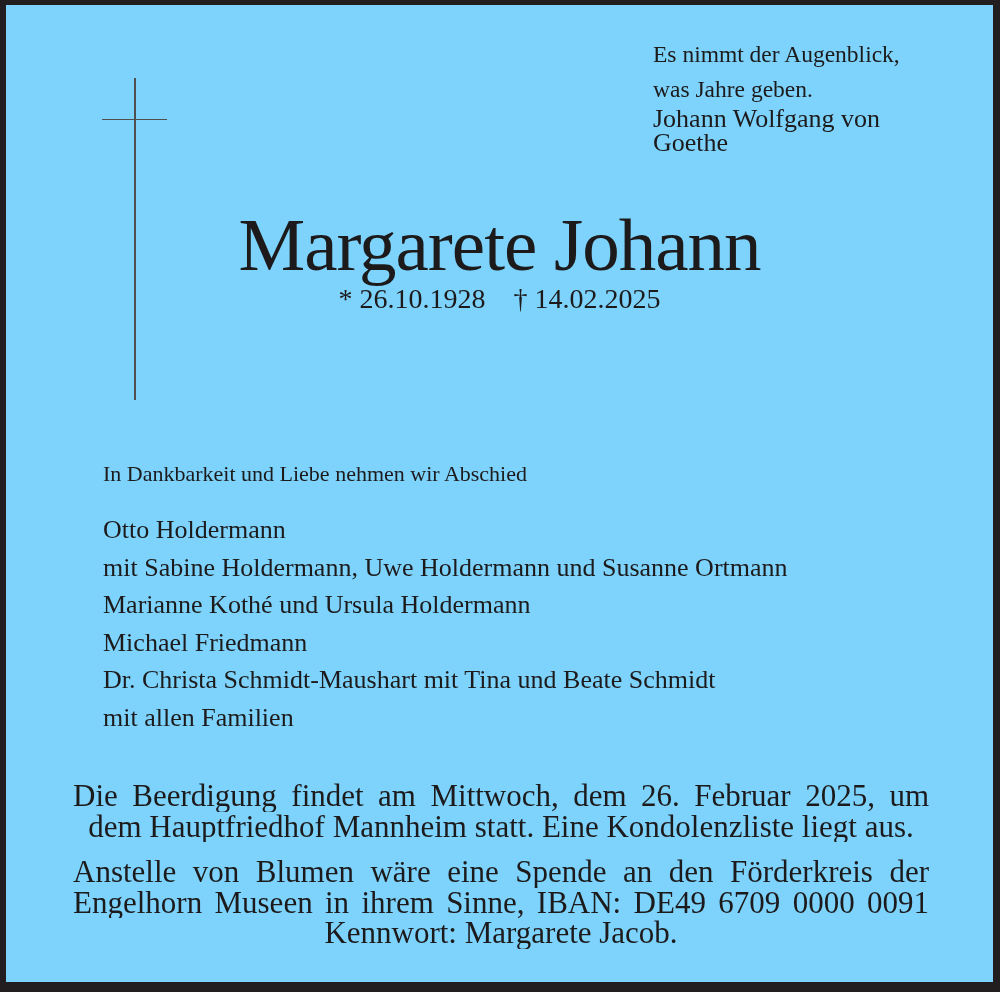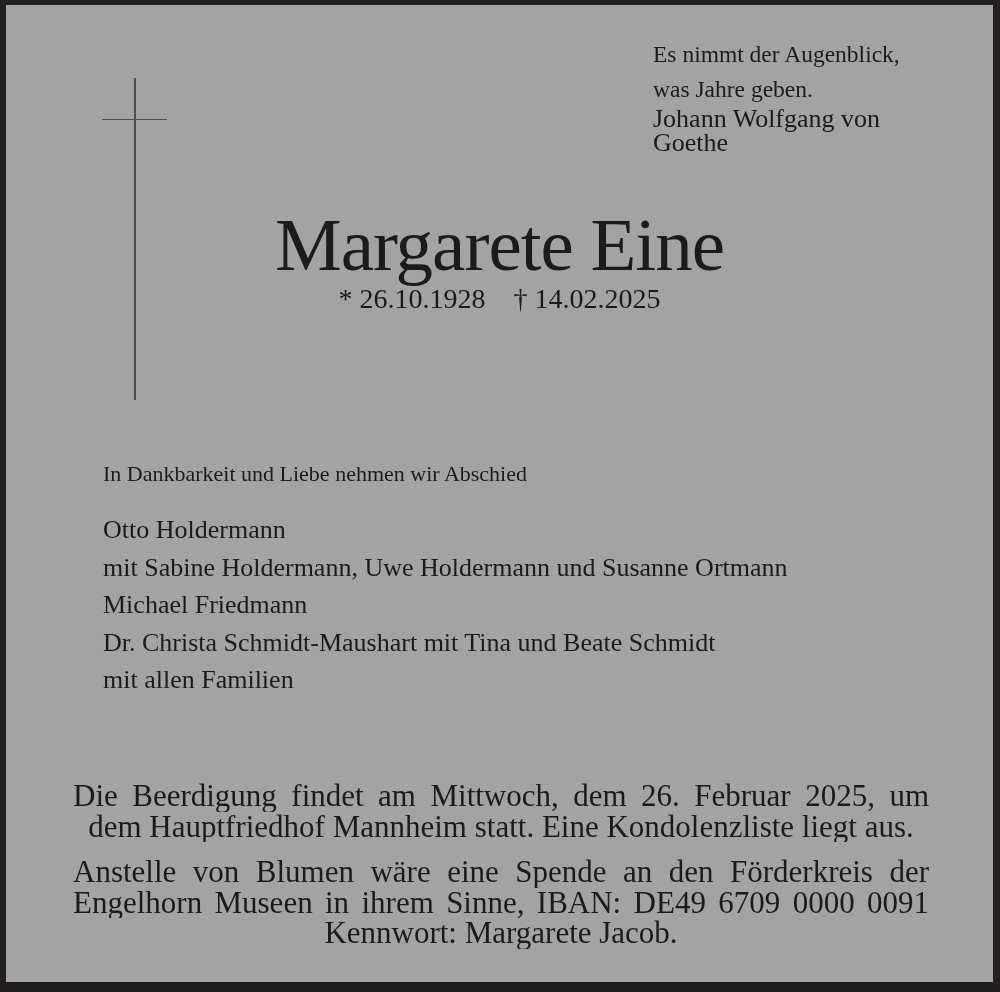--- a/index.html
+++ b/index.html
@@ -5,21 +5,21 @@
   * { margin: 0; padding: 0; box-sizing: border-box; }
   html, body { background: #ffffff; }
   body {
     width: 1000px; height: 992px;
     font-family: "Liberation Serif", "DejaVu Serif", serif;
     color: #1c1a1b;
   }
   .page {
     position: relative;
     width: 1000px; height: 992px;
-    background: #a3a3a3;
+    background: #7dd3fc;
     border-style: solid;
     border-color: #221e1f;
     border-width: 5px 7px 10px 6px; 
     overflow: hidden;
   }
   
   .quote {
     position: absolute; left: 647px; top: 32px; width: 300px;
     font-size: 23.5px; line-height: 35px; text-align: left;
   }
@@ -82,31 +82,32 @@
     <div class="cross-h"></div>
   </div>
 
   <div class="quote">
     <div class="quote-line">Es nimmt der Augenblick,</div>
     <div class="quote-line">was Jahre geben.</div>
     <div class="quote-attr">Johann Wolfgang von Goethe</div>
   </div>
 
   <div class="center">
-    <div class="title">Margarete Eine</div>
+    <div class="title">Margarete Johann</div>
     <div class="dates">
       <span class="birth">* 26.10.1928</span><span class="death">† 14.02.2025</span>
     </div>
   </div>
 
   <div class="farewell">In Dankbarkeit und Liebe nehmen wir Abschied</div>
 
   <div class="mourners">
     <div class="mourner-line">Otto Holdermann</div>
     <div class="mourner-line">mit Sabine Holdermann, Uwe Holdermann und Susanne Ortmann</div>
+    <div class="mourner-line">Marianne Kothé und Ursula Holdermann</div>
     <div class="mourner-line">Michael Friedmann</div>
     <div class="mourner-line">Dr. Christa Schmidt-Maushart mit Tina und Beate Schmidt</div>
     <div class="mourner-line">mit allen Familien</div>
   </div>
 
   <div class="para para-funeral">
     <div class="jline">Die Beerdigung findet am Mittwoch, dem 26. Februar 2025, um 12.00 Uhr auf</div>
     <div class="plain">dem Hauptfriedhof Mannheim statt. Eine Kondolenzliste liegt aus.</div>
   </div>
 

